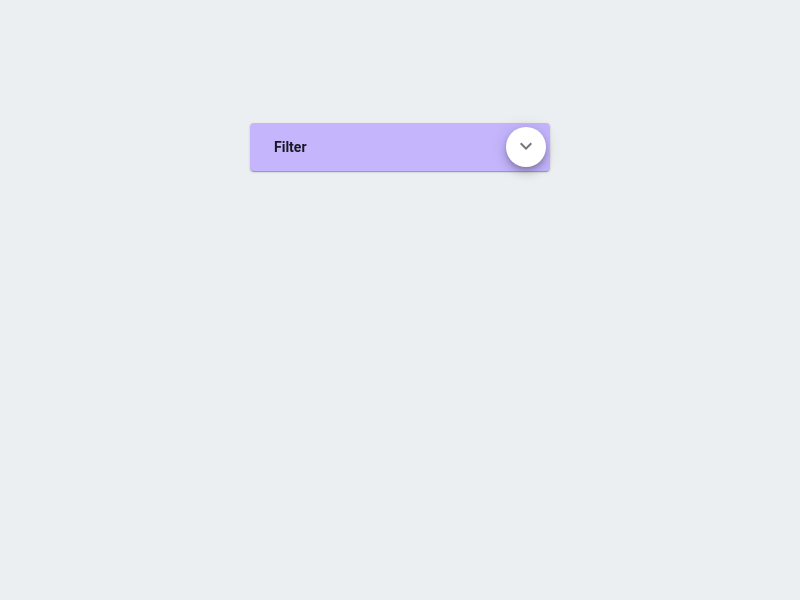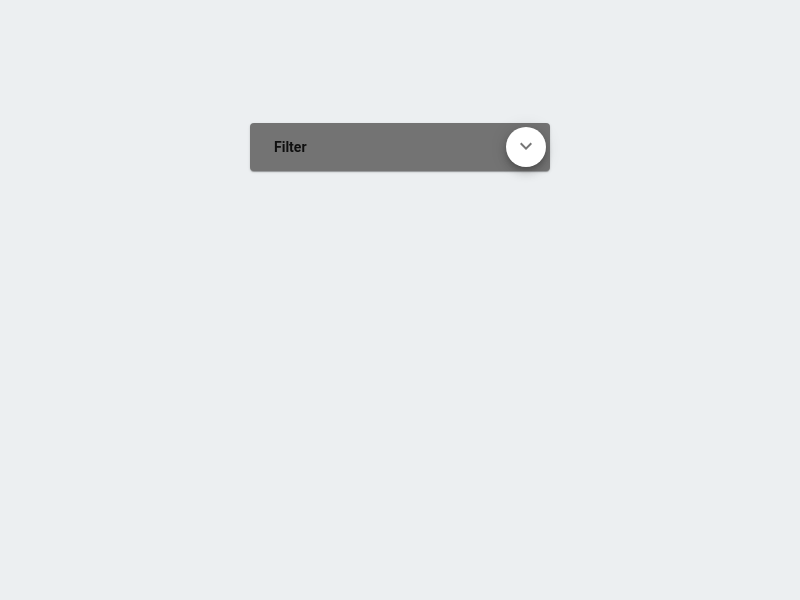--- a/index.html
+++ b/index.html
@@ -15,21 +15,21 @@
     body {
       background-color: #eceff1;
       font-family: Roboto, "Helvetica Neue", Arial, sans-serif;
     }
     .container {
       width: 300px;
       margin-left: 250px;
       margin-top: 123px;
     }
     .panel {
-      background-color: #737373;
+      background-color: #c4b5fd;
       border-radius: 4px;
       box-shadow: 0 2px 1px -1px rgba(0,0,0,0.2), 0 1px 1px 0 rgba(0,0,0,0.14), 0 1px 3px 0 rgba(0,0,0,0.12);
     }
     .panel-header {
       display: flex;
       align-items: center;
       height: 48px;
       padding: 0 24px;
       color: rgba(0,0,0,0.87);
       font-size: 14px;

